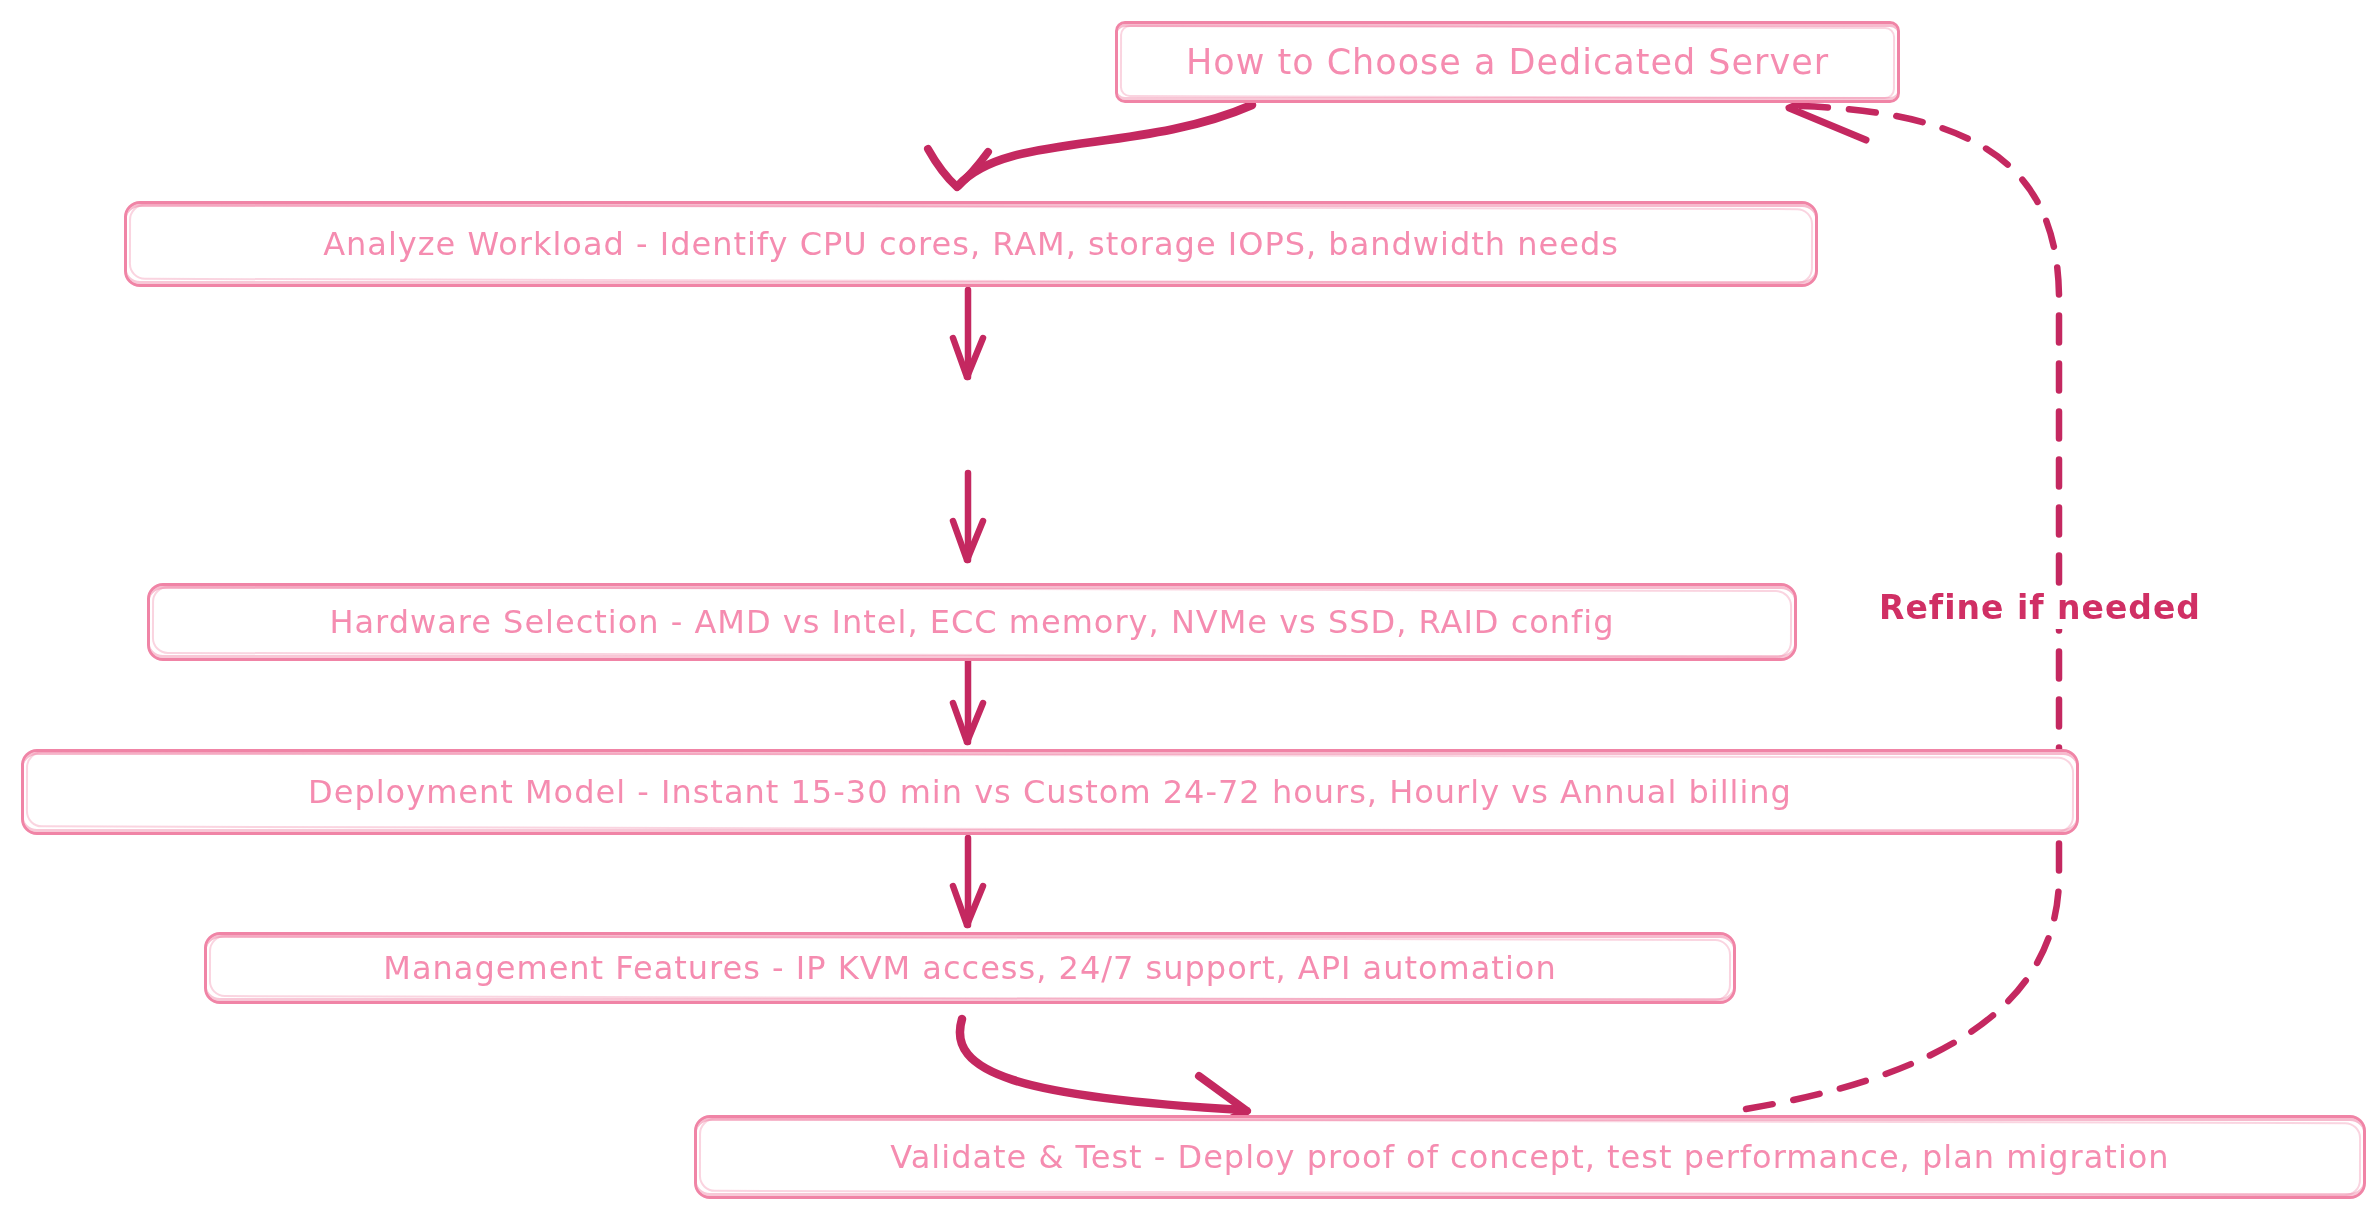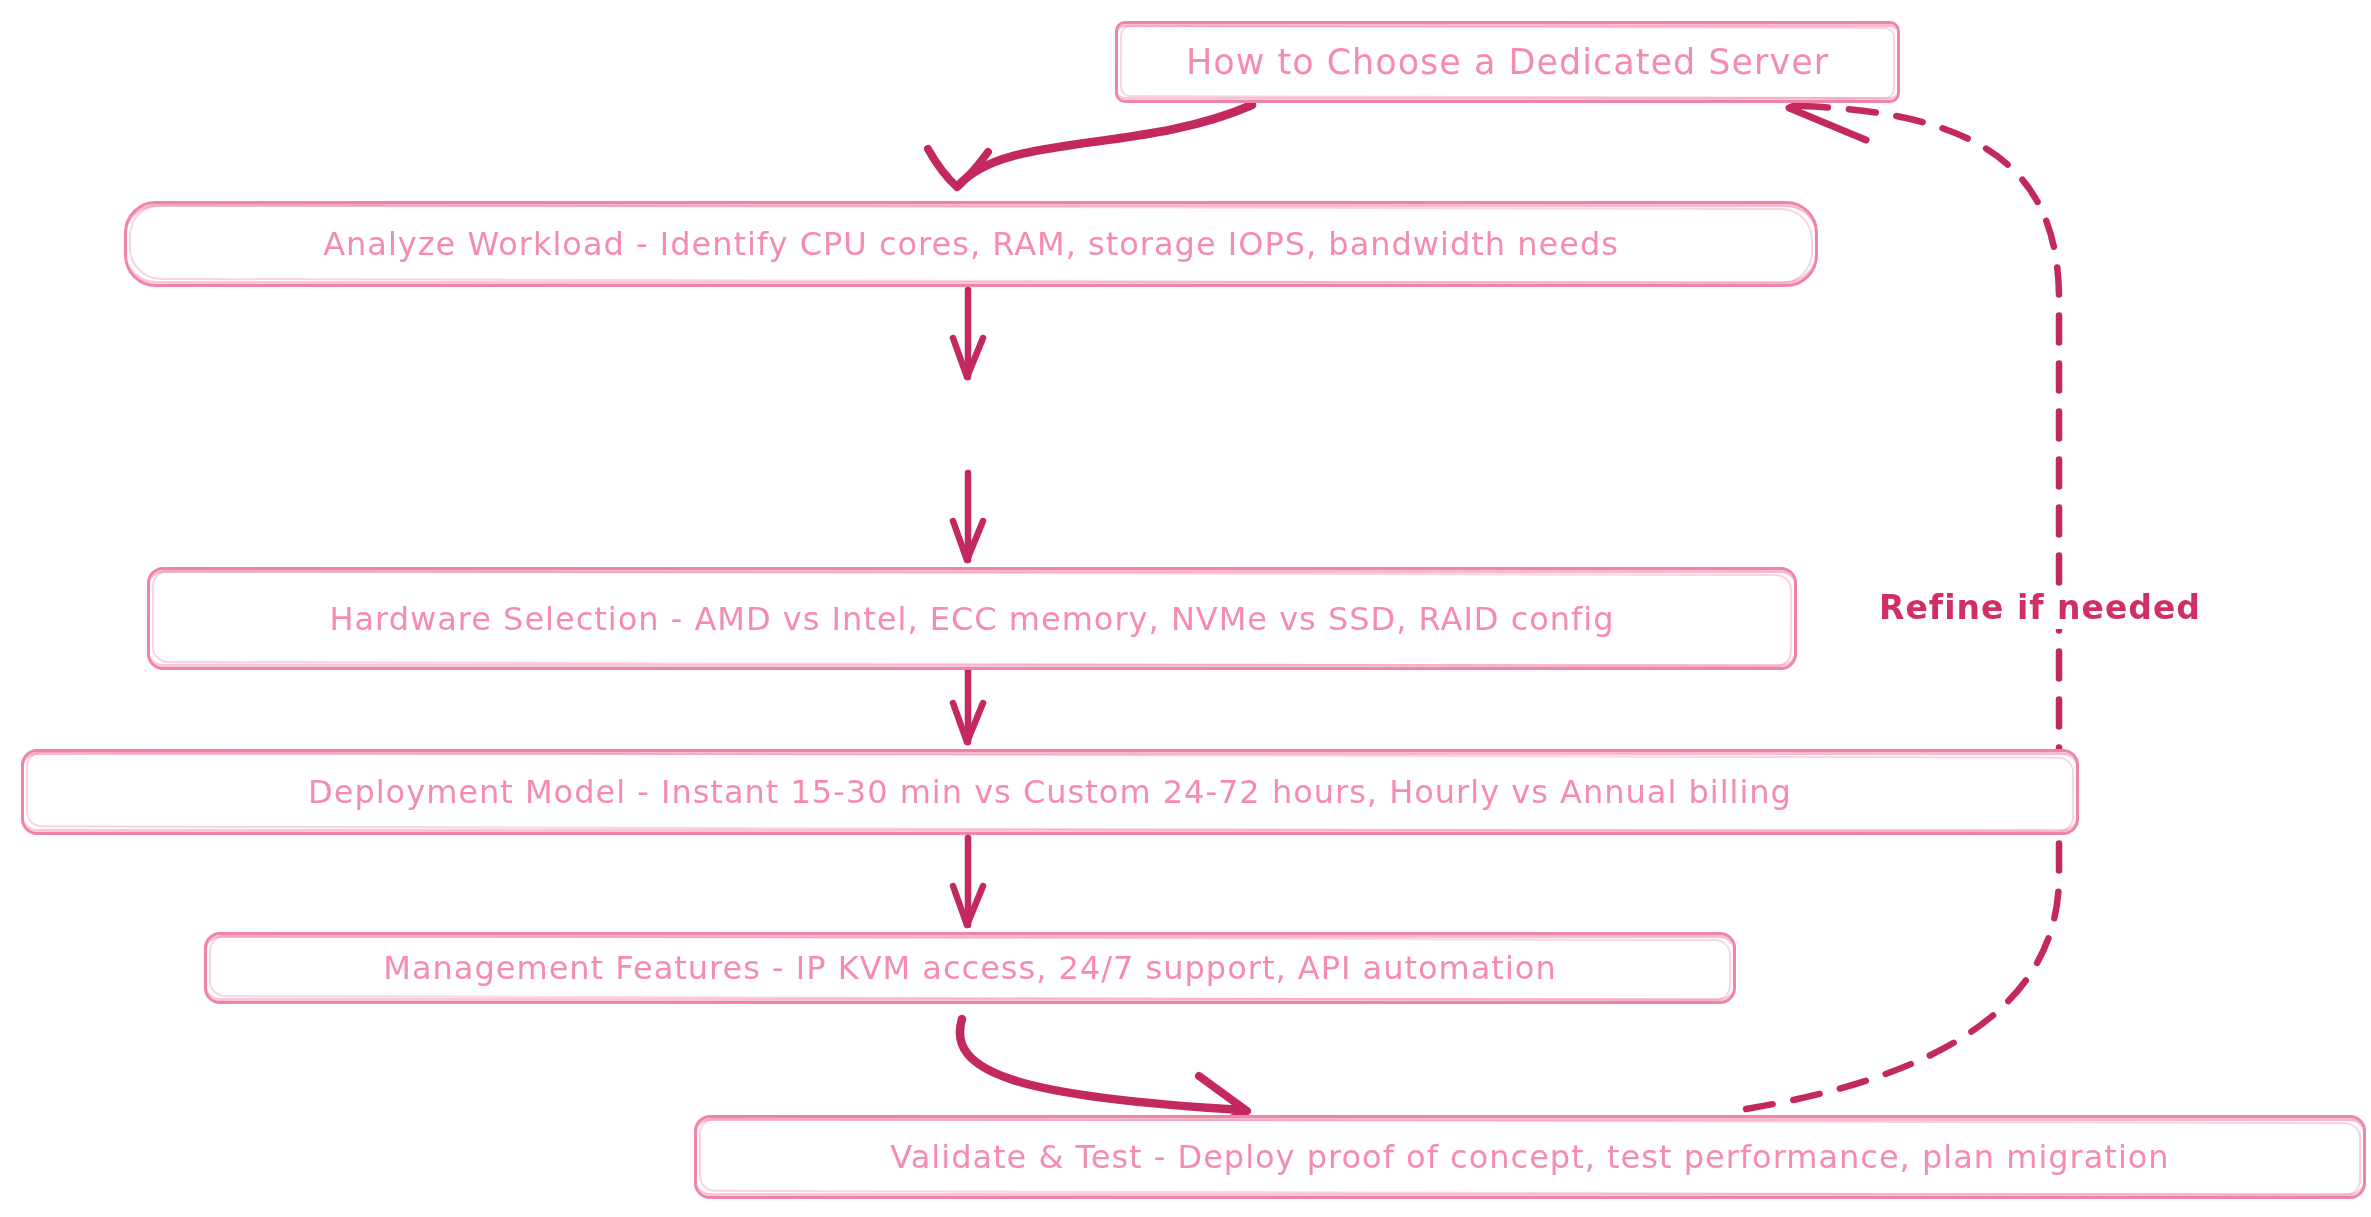--- a/index.html
+++ b/index.html
@@ -106,26 +106,26 @@
         <path stroke-width="6.5" stroke-dasharray="27 21" d="M 1746 1109 C 1930 1078, 2056 1012, 2059 880 L 2059 295 C 2057 172, 1985 112, 1798 106"></path>
         <path stroke-width="7" d="M 1864 77 L 1789 108 L 1866 140"></path>
       </g>
     </g>
   </svg>
 
   <div class="node title-node" style="left:1115px; top:21px; width:785px; height:82px;">
     <span>How to Choose a Dedicated Server</span>
   </div>
 
-  <div class="node rounded" style="left:124px; top:201px; width:1694px; height:86px;border-radius:32px;">
+  <div class="node rounded" style="left:124px; top:201px; width:1694px; height:86px;">
     <span>Analyze Workload - Identify CPU cores, RAM, storage IOPS, bandwidth needs</span>
   </div>
 
 
-  <div class="node rounded" style="left:147px; top:567px; width:1650px; height:103px;">
+  <div class="node rounded" style="left:147px; top:583px; width:1650px; height:78px;">
     <span>Hardware Selection - AMD vs Intel, ECC memory, NVMe vs SSD, RAID config</span>
   </div>
 
   <div class="node rounded" style="left:21px; top:749px; width:2058px; height:86px;">
     <span>Deployment Model - Instant 15-30 min vs Custom 24-72 hours, Hourly vs Annual billing</span>
   </div>
 
   <div class="node rounded" style="left:204px; top:932px; width:1532px; height:72px;">
     <span>Management Features - IP KVM access, 24/7 support, API automation</span>
   </div>

